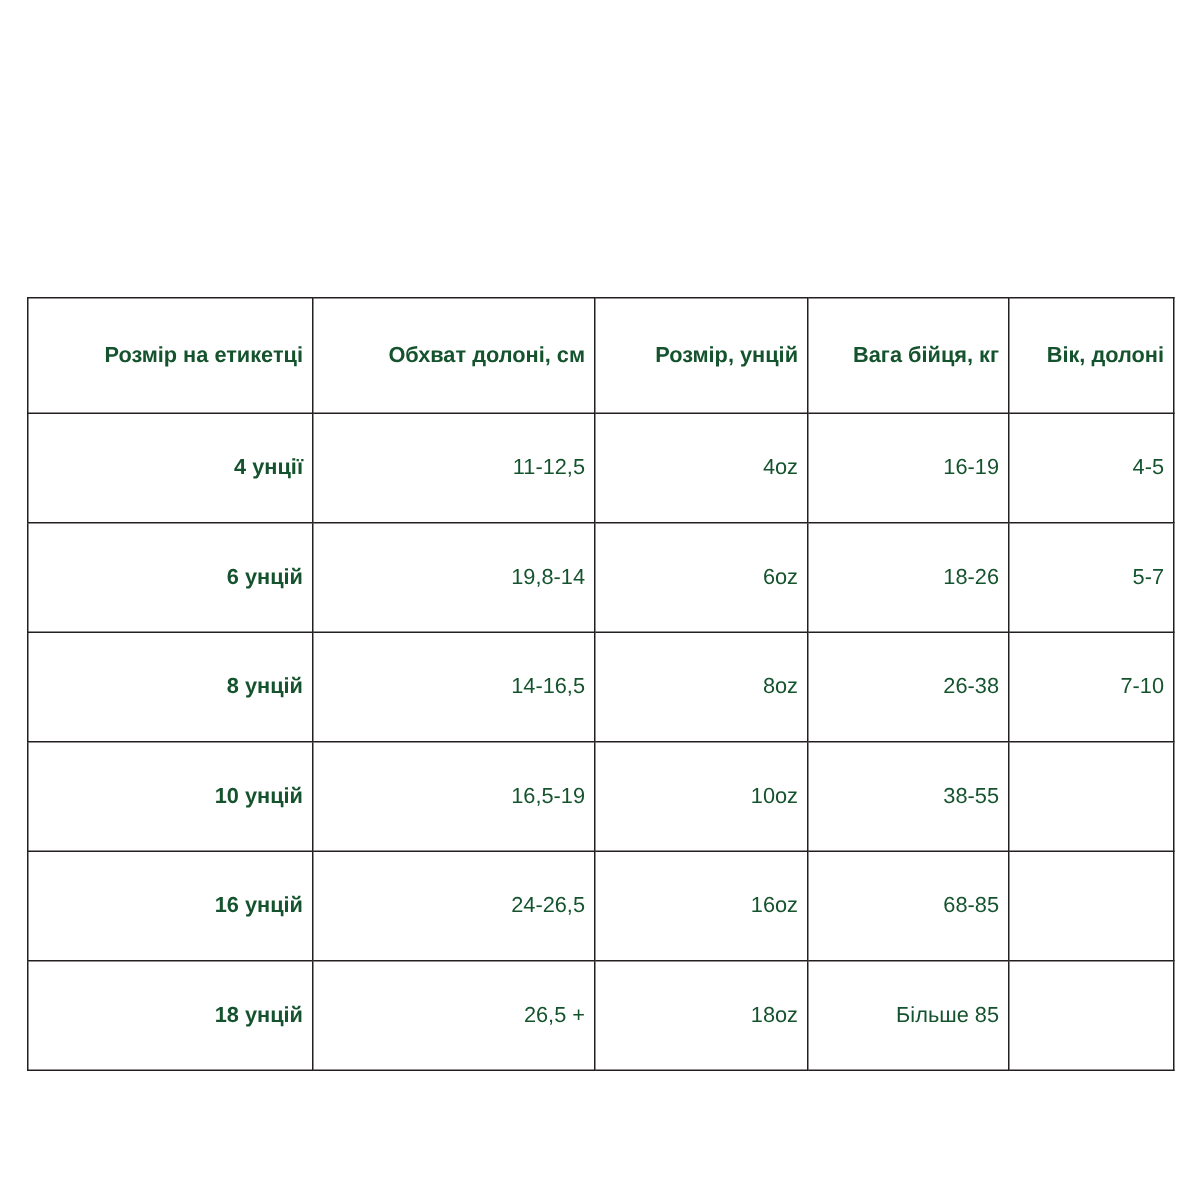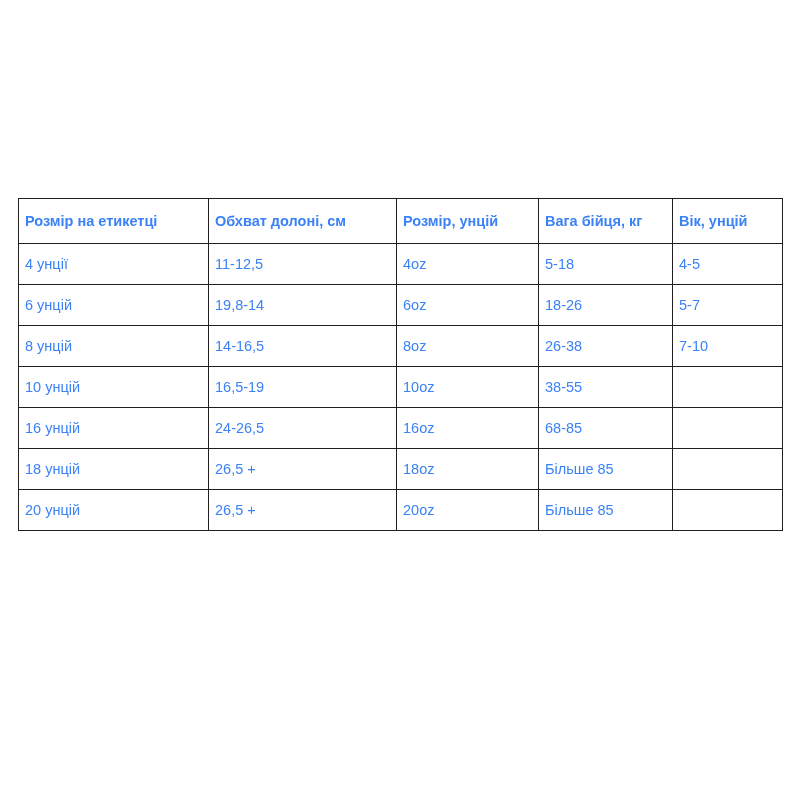--- a/index.html
+++ b/index.html
@@ -28,34 +28,34 @@
   }
   table.size-table {
     border-collapse: collapse;
     width: 764px;
     table-layout: fixed;
   }
   table.size-table td,
   table.size-table th {
     border: 1px solid #231f20;
     height: 40px;
-    padding: 0 6px;
-    text-align: left;
+    padding: 16px 6px;
+    text-align: right;
     vertical-align: middle;
     font-size: 14.5px;
-    color: #3b82f6;
+    color: #14532d;
     line-height: 1.15;
   }
   table.size-table thead th {
     font-weight: bold;
     font-size: 14.5px;
     height: 44px;
   }
   table.size-table tbody td.label-cell {
-    font-weight: normal;
+    font-weight: bold;
     margin-left: 41px;
   }
   col.c0 { width: 190px; }
   col.c1 { width: 188px; }
   col.c2 { width: 142px; }
   col.c3 { width: 134px; }
   col.c4 { width: 110px; }
 </style>
 </head>
 <body>
@@ -69,29 +69,29 @@
           <col class="c2">
           <col class="c3">
           <col class="c4">
       </colgroup>
       <thead>
         <tr>
           <th>Розмір на етикетці</th>
           <th>Обхват долоні, см</th>
           <th>Розмір, унцій</th>
           <th>Вага бійця, кг</th>
-          <th>Вік, унцій</th>
+          <th>Вік, долоні</th>
         </tr>
       </thead>
       <tbody>
         <tr>
           <td class="label-cell">4 унції</td>
           <td>11-12,5</td>
           <td>4oz</td>
-          <td>5-18</td>
+          <td>16-19</td>
           <td>4-5</td>
         </tr>
         <tr>
           <td class="label-cell">6 унцій</td>
           <td>19,8-14</td>
           <td>6oz</td>
           <td>18-26</td>
           <td>5-7</td>
         </tr>
         <tr>
@@ -115,23 +115,16 @@
           <td>68-85</td>
           <td></td>
         </tr>
         <tr>
           <td class="label-cell">18 унцій</td>
           <td>26,5 +</td>
           <td>18oz</td>
           <td>Більше 85</td>
           <td></td>
         </tr>
-        <tr>
-          <td class="label-cell">20 унцій</td>
-          <td>26,5 +</td>
-          <td>20oz</td>
-          <td>Більше 85</td>
-          <td></td>
-        </tr>
       </tbody>
     </table>
   </div>
 </div>
 
 </body></html>

